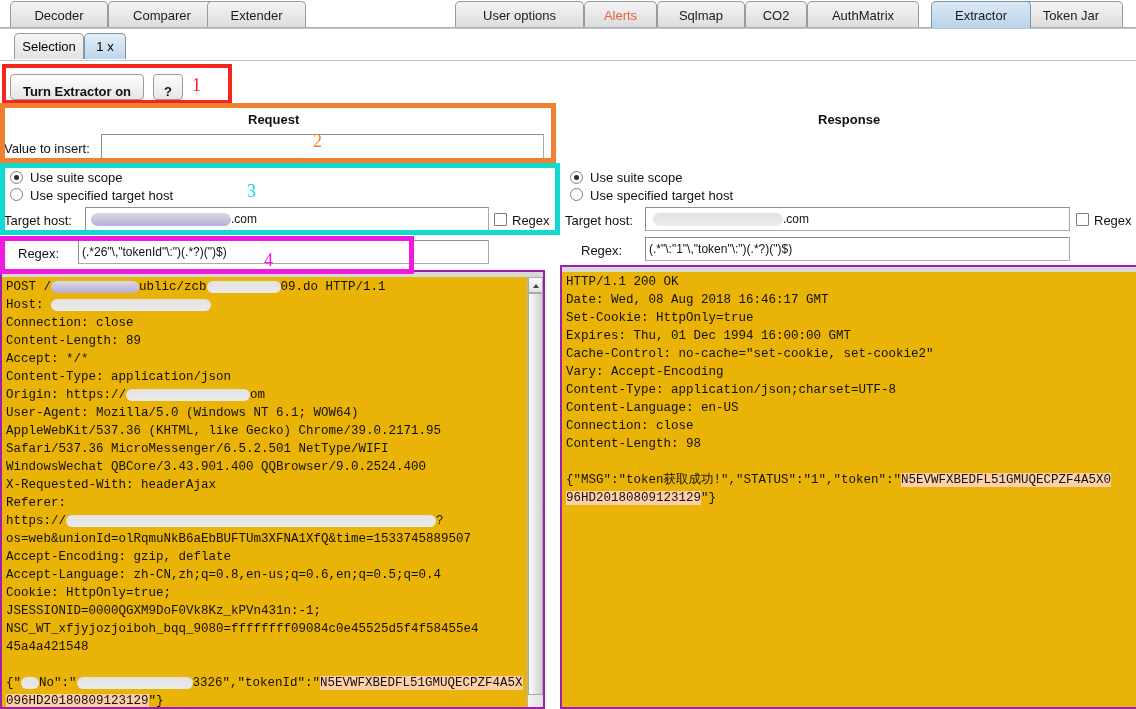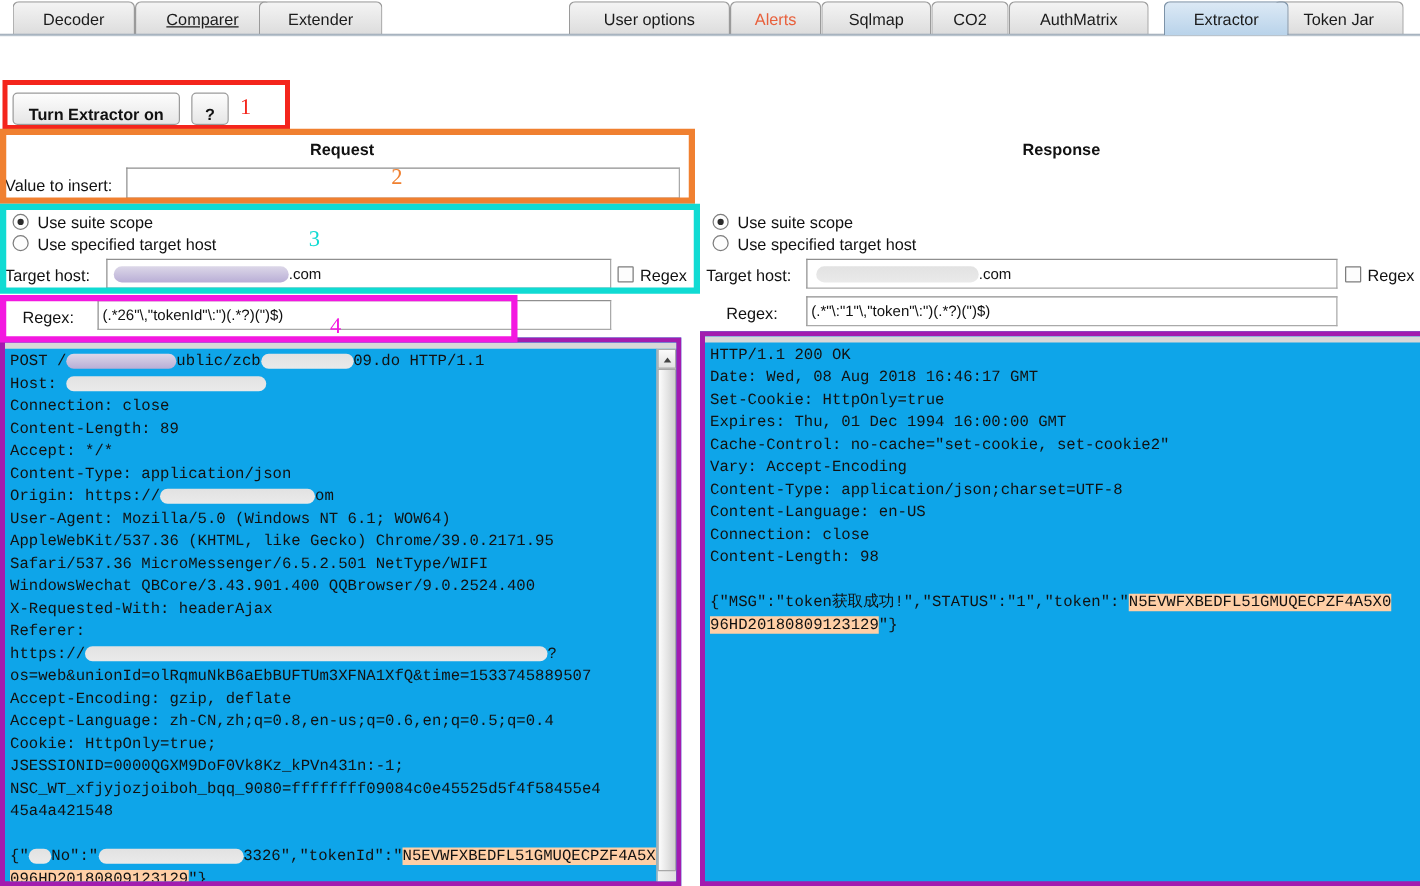--- a/index.html
+++ b/index.html
@@ -66,22 +66,22 @@
   }
   .radio{position:absolute;width:13px;height:13px;border-radius:50%;
     box-sizing:border-box;background:#fdfdfd;border:1px solid #7d7d7d;}
   .radio.on:after{content:"";position:absolute;left:3px;top:3px;width:5px;height:5px;
     border-radius:50%;background:#2b2b2b;}
   .chk{position:absolute;width:13px;height:13px;box-sizing:border-box;
     background:#fdfdfd;border:1px solid #7d7d7d;border-radius:1px;}
 
   
   .pane{
-    position:absolute;box-sizing:border-box;background:#0ea5e9;
-    border:4px solid #a21caf;overflow:hidden;
+    position:absolute;box-sizing:border-box;background:#eab308;
+    border:2px solid #a21caf;overflow:hidden;
   }
   .paneTop{position:absolute;left:0;top:0;height:5px;background:#d8d8d8;}
   .msg{
     position:absolute;left:4px;top:6px;
     font-family:"Liberation Mono",monospace;font-size:12.5px;line-height:18px;
     color:#111;white-space:pre-wrap;word-break:break-all;
   }
   .hl{background:#ffcfa6;}
   .red{display:inline-block;vertical-align:-3px;border-radius:9px;
     background:linear-gradient(#e2e2e2,#eaeaea);}
@@ -105,21 +105,21 @@
 </style>
 </head>
 <body>
 
 <div class="app">
 
   <div class="tabbar">
     <div class="tab" style="left:10px;width:98px;">
         <span>Decoder</span>
       </div>
-    <div class="tab" style="left:108px;width:108px;text-decoration:underline;">
+    <div class="tab" style="left:108px;width:108px;">
         <span>Comparer</span>
       </div>
     <div class="tab" style="left:207px;width:99px;">
         <span>Extender</span>
       </div>
     <div class="tab" style="left:455px;width:129px;">
         <span>User options</span>
       </div>
     <div class="tab alert" style="left:584px;width:73px;">
         <span>Alerts</span>
@@ -134,20 +134,28 @@
         <span>AuthMatrix</span>
       </div>
     <div class="tab sel" style="left:919px;width:100px;">
         <span>Extractor</span>
       </div>
     <div class="tab" style="left:1019px;width:104px;">
         <span>Token Jar</span>
       </div>
   </div>
 
+  <div class="subtabrow">
+    <div class="subtab" style="left:14px;width:70px;">
+        <span>Selection</span>
+      </div>
+    <div class="subtab sel" style="left:84px;width:42px;">
+        <span>1 x</span>
+      </div>
+  </div>
 
   <div class="btn" style="left:10px;top:74px;width:134px;height:26px;">
       <span>Turn Extractor on</span>
     </div>
   <div class="btn" style="left:153px;top:74px;width:30px;height:26px;">
       <span>?</span>
     </div>
 
   <div class="lbl bold" style="left:248px;top:112px;">Request</div>
   <div class="lbl" style="left:4px;top:141px;">Value to insert:</div>

